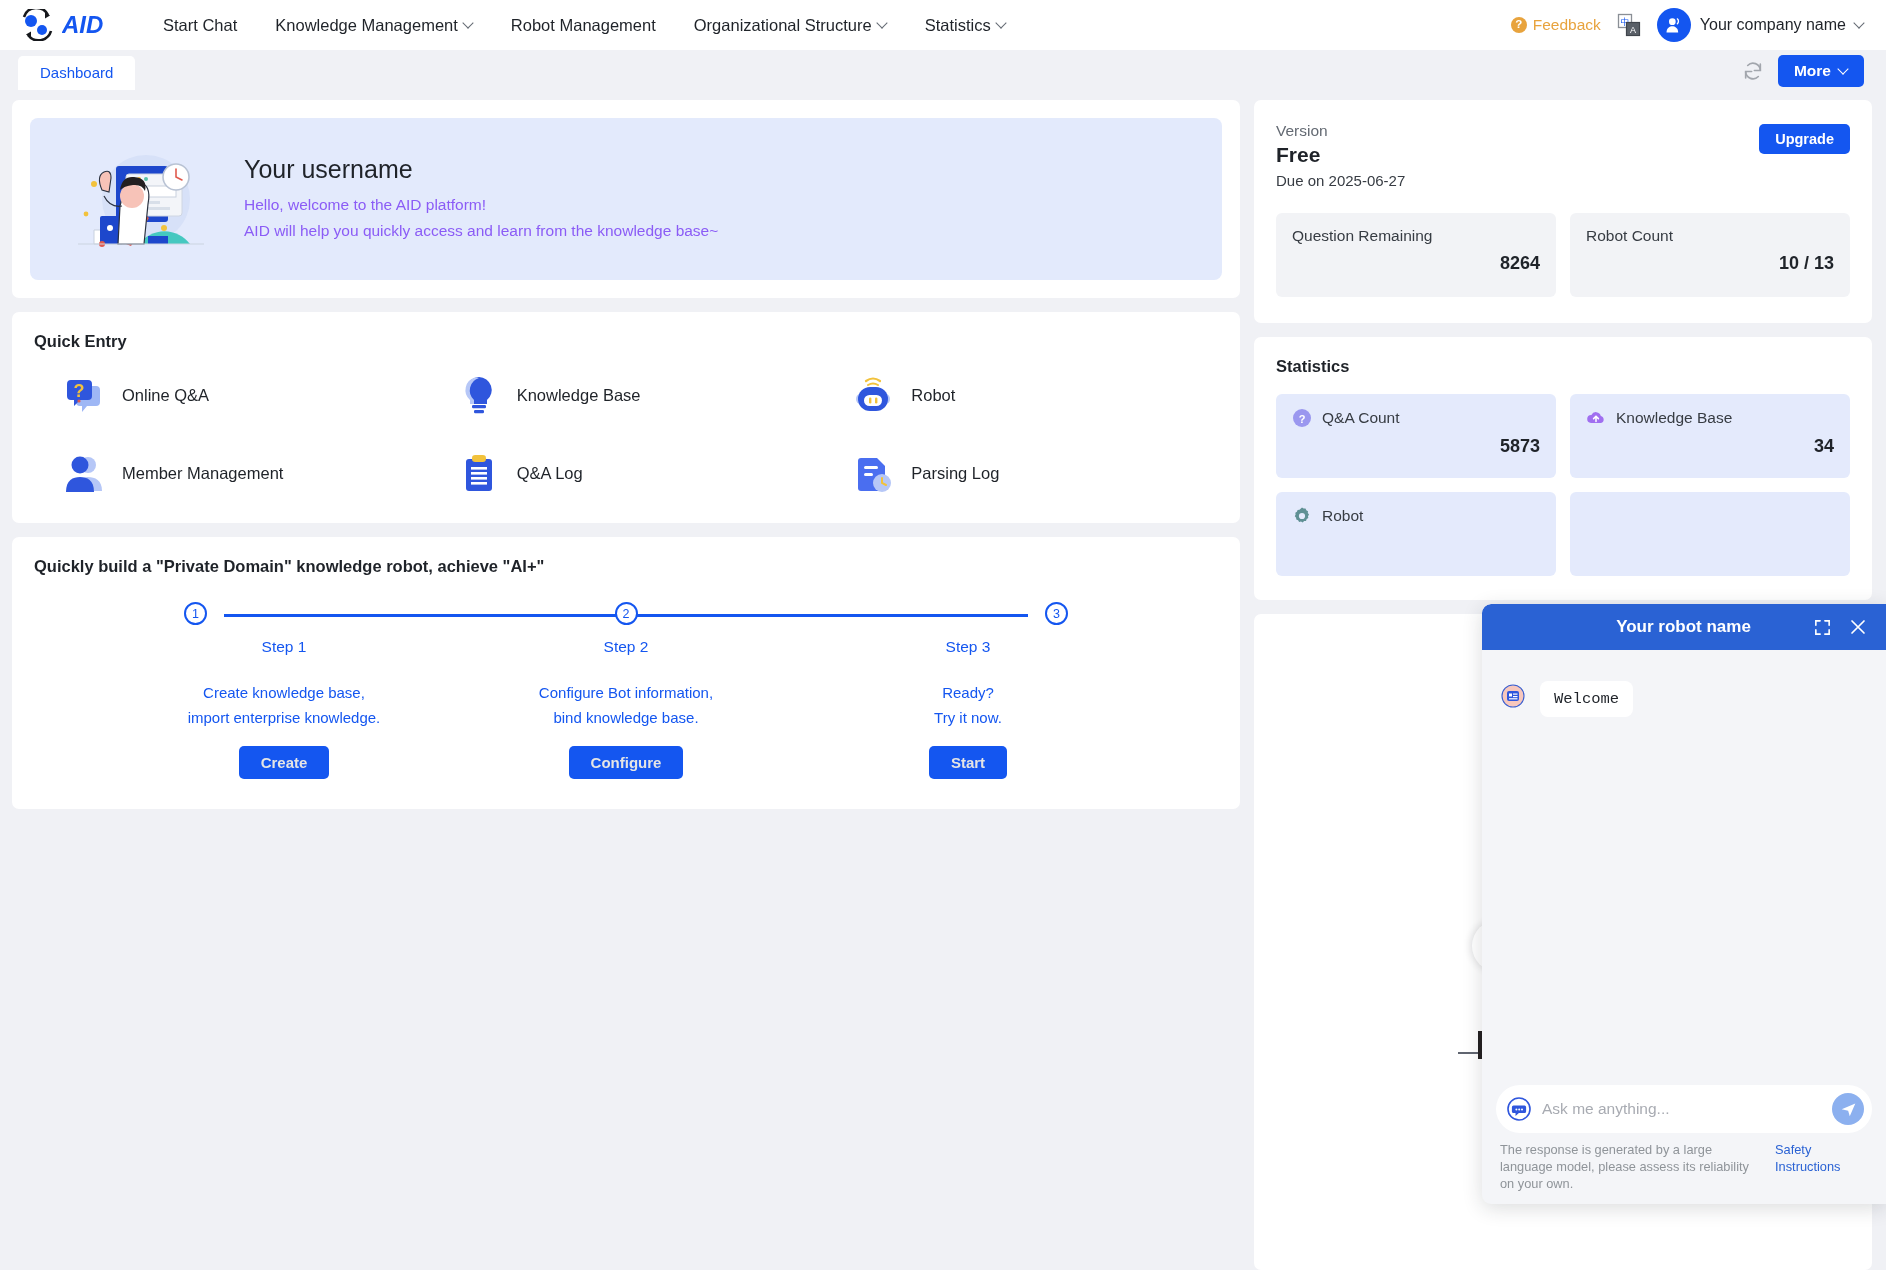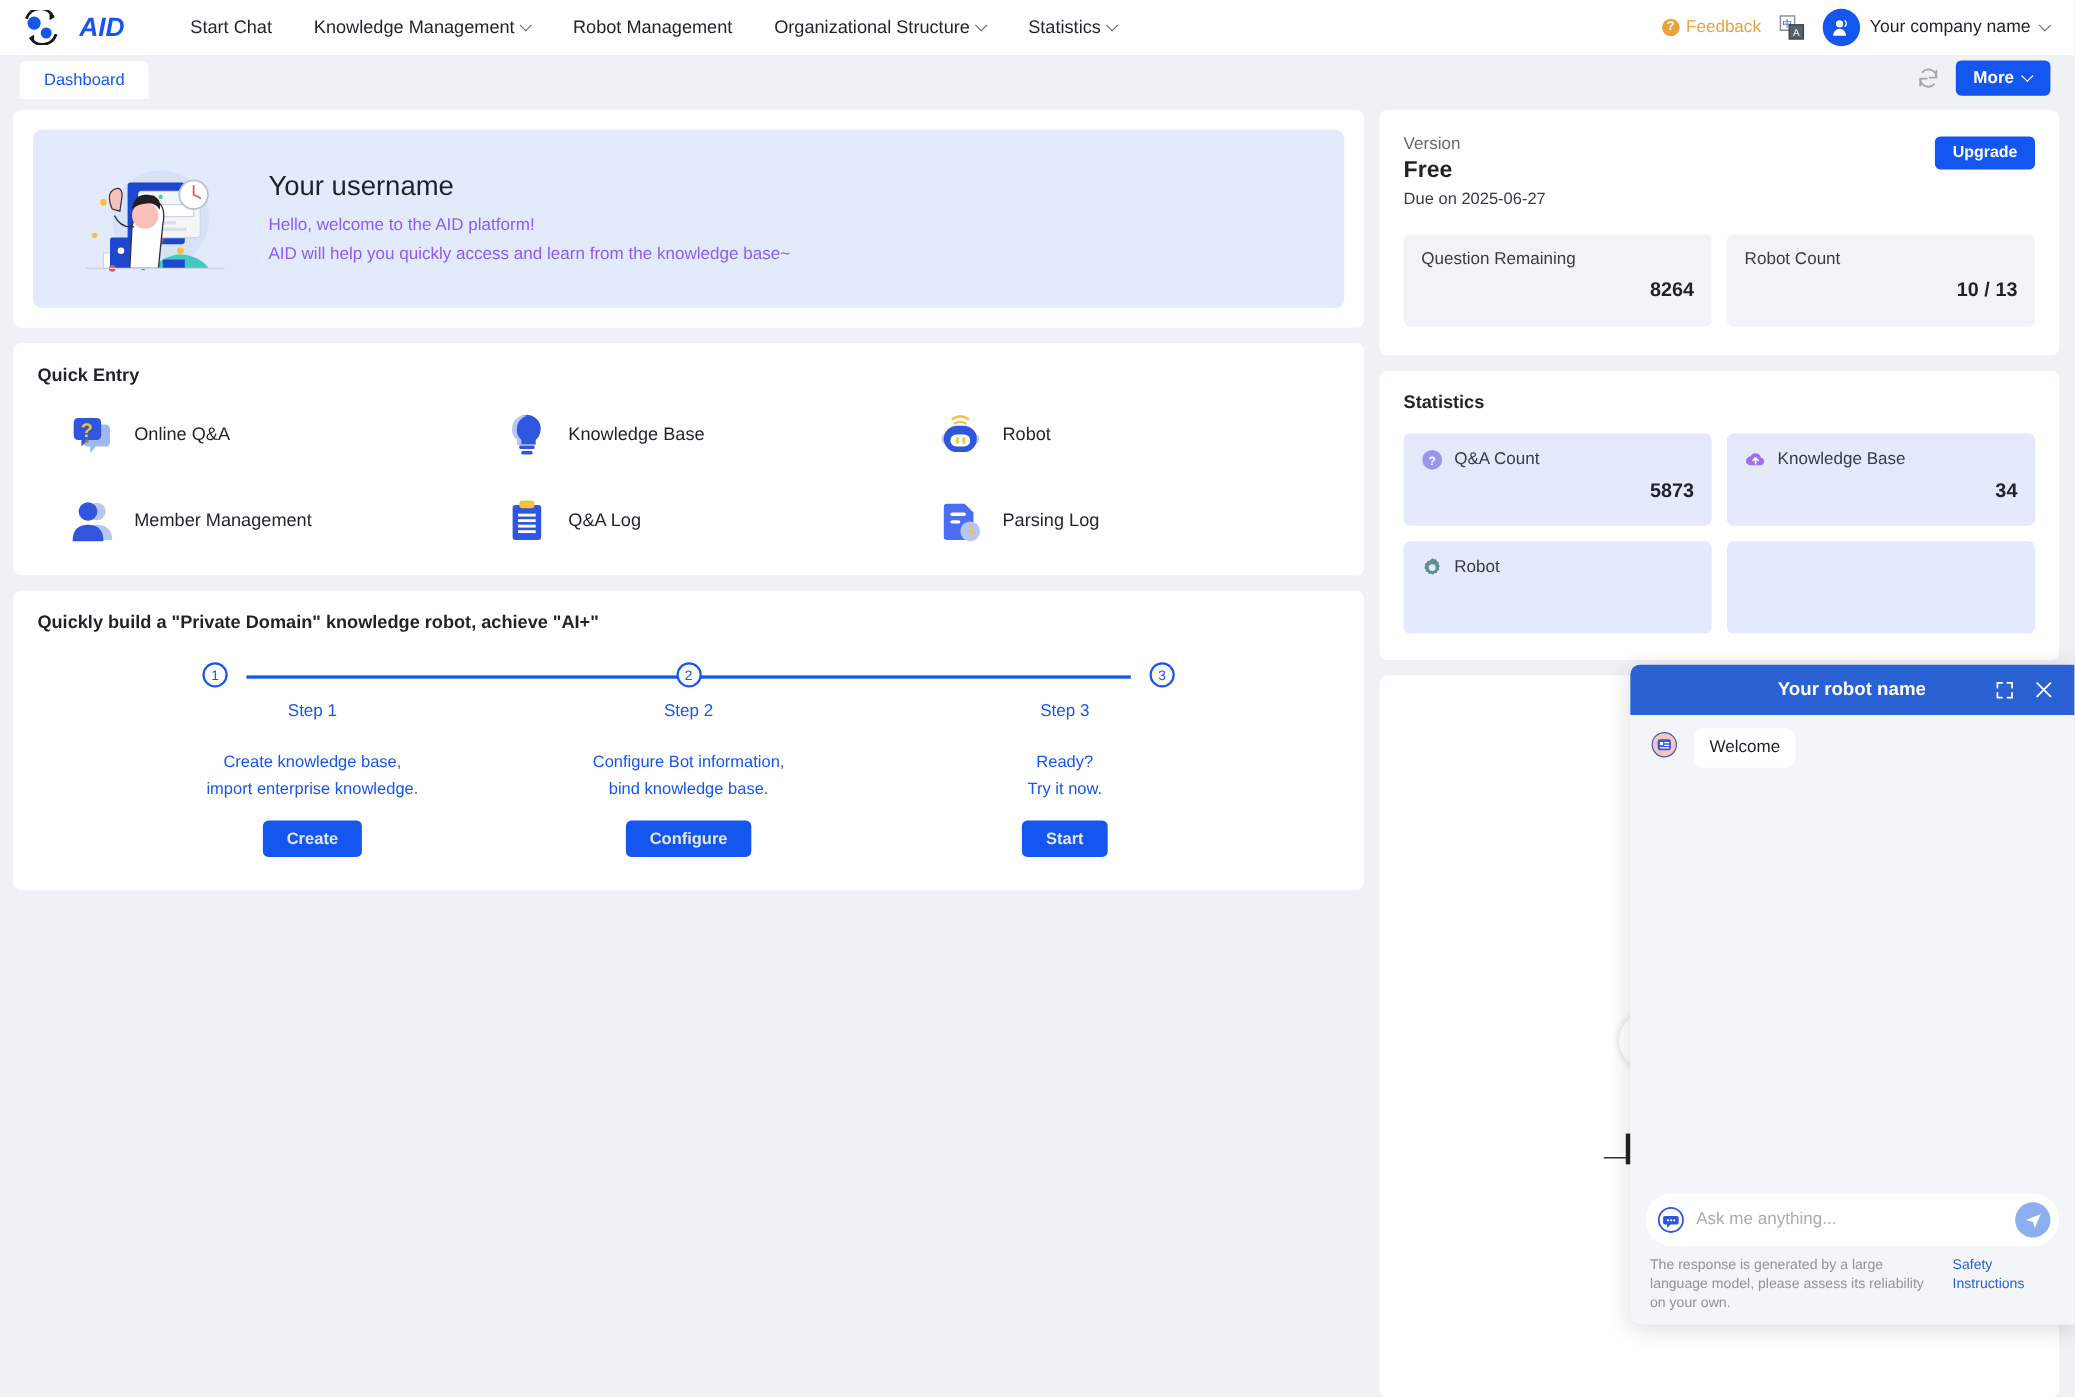--- a/index.html
+++ b/index.html
@@ -10,21 +10,21 @@
     overflow: hidden;
   }
 
   
   .topbar {
     height: 50px; background: #ffffff;
     display: flex; align-items: center;
     padding: 0 22px 0 18px;
     position: relative;
   }
-  .logo { display: flex; align-items: center; gap: 12px; margin-right: 26px; }
+  .logo { display: flex; align-items: center; gap: 2px; margin-right: 26px; }
   .nav { display: flex; align-items: center; gap: 0; }
   .nav-item {
     display: flex; align-items: center; gap: 6px;
     font-size: 16.5px; color: #1f2329;
     padding: 0 19px; height: 50px; line-height: 50px;
     cursor: pointer; white-space: nowrap;
   }
   .caret { display:inline-block; width:9px; height:9px; position: relative; top:-2px; }
   .caret::before {
     content:""; position:absolute; left:0; top:0;
@@ -224,21 +224,21 @@
     height: 46px; background: #2a62d4;
     display:flex; align-items:center; position: relative;
     border-radius: 9px 0 0 0;
   }
   .chat-title {
     flex:1; text-align:center; color:#fff; font-size: 17px; font-weight: bold;
     padding-left: 72px;
   }
   .chat-acts { display:flex; align-items:center; gap: 16px; padding-right: 18px; }
   .ic-btn { cursor:pointer; display:flex; }
-  .chat-body { flex: 1; padding: 12px 16px; overflow: hidden; }
+  .chat-body { flex: 1; padding: 31px 16px; overflow: hidden; font-family: Liberation Mono, monospace; }
   .msg-row { display:flex; align-items:flex-start; gap: 12px; }
   .bot-av {
     width: 30px; height: 30px; flex: 0 0 30px;
     display:flex; align-items:center; justify-content:center;
   }
   .bubble {
     background:#fff; border-radius: 8px; padding: 9px 14px;
     font-size: 15.5px; color:#1f2329;
   }
   .chat-foot { padding: 0 14px 12px; }

